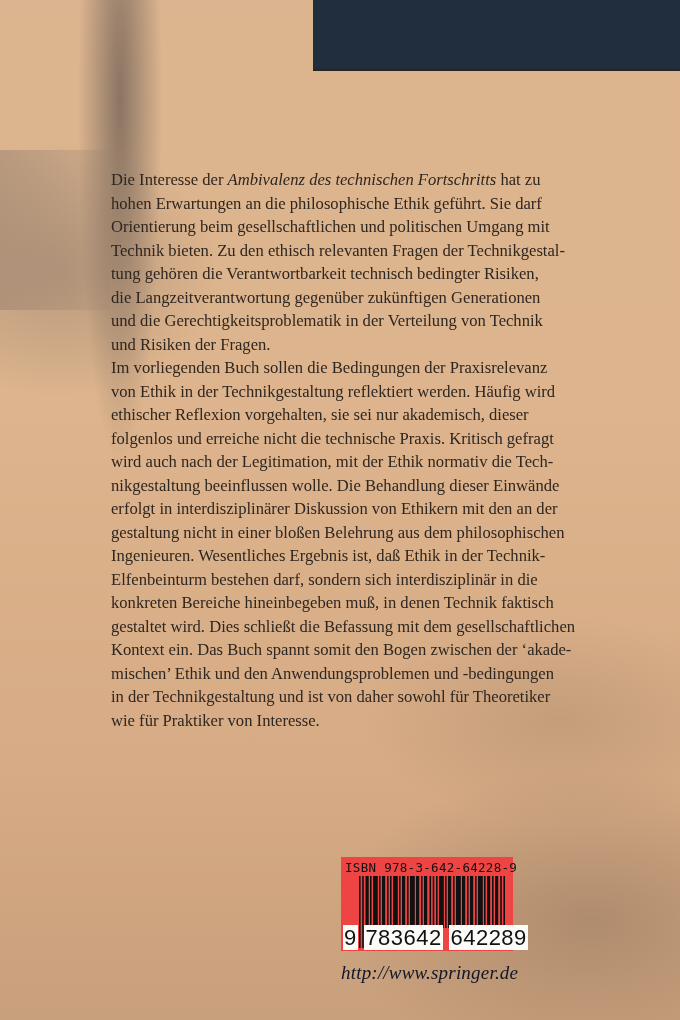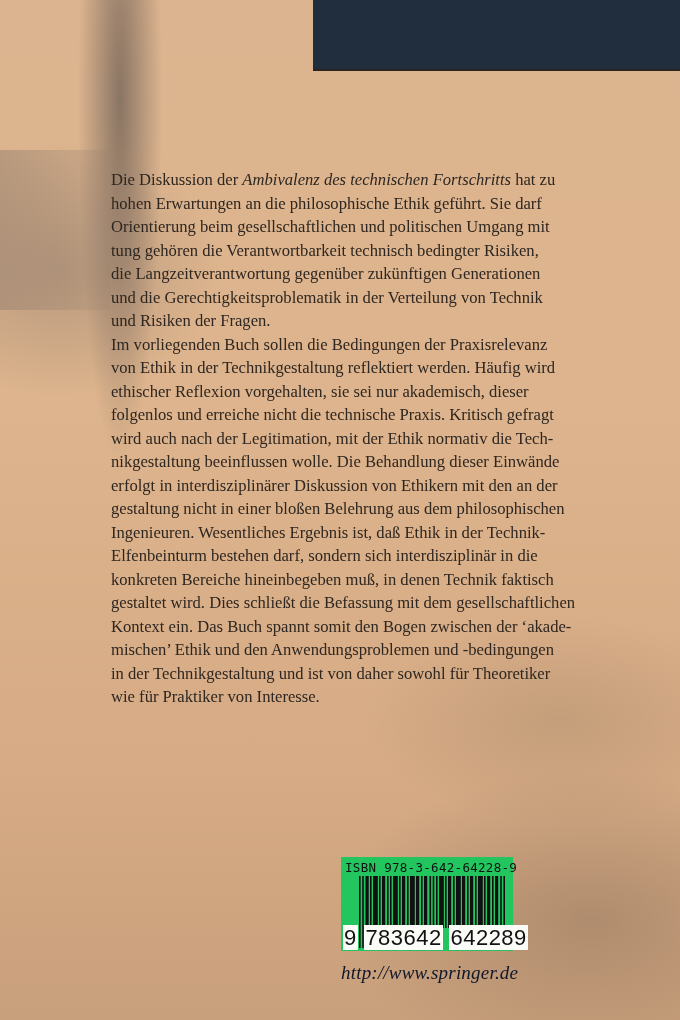--- a/index.html
+++ b/index.html
@@ -29,21 +29,21 @@
   .blurb {
     position: absolute; left: 111px; top: 168px; width: 430px;
     color: #2e2620;
     font-family: "Liberation Serif", "DejaVu Serif", serif;
     font-size: 16.6px; line-height: 23.5px;
   }
   .blurb .line { white-space: nowrap; display: block; }
   .blurb em { font-style: italic; }
   .barcode {
     position: absolute; left: 341px; top: 857px; width: 172px; height: 94px;
-    background: #22c55e;
+    background: #ef4444;
   }
   .isbn-label {
     position: absolute; left: 4px; top: 3px;
     font-family: "DejaVu Sans Mono", "Liberation Mono", monospace;
     font-size: 12.5px; color: #111; letter-spacing: 0.3px; white-space: nowrap;
   }
   .bars {
     position: absolute; left: 18px; top: 19px; width: 146px; height: 72px;
   }
   .ean-digits {
@@ -61,23 +61,24 @@
   }
 </style>
 </head>
 <body>
 
 <div class="bg"></div>
 <div class="shadow-band"></div>
 <div class="navy-box"></div>
 
 <div class="blurb">
-  <span class="line"><span>Die Diskussion der </span><em>Ambivalenz des technischen Fortschritts</em><span> hat zu</span></span>
+  <span class="line"><span>Die Interesse der </span><em>Ambivalenz des technischen Fortschritts</em><span> hat zu</span></span>
   <span class="line">hohen Erwartungen an die philosophische Ethik geführt. Sie darf</span>
   <span class="line">Orientierung beim gesellschaftlichen und politischen Umgang mit</span>
+  <span class="line">Technik bieten. Zu den ethisch relevanten Fragen der Technikgestal-</span>
   <span class="line">tung gehören die Verantwortbarkeit technisch bedingter Risiken,</span>
   <span class="line">die Langzeitverantwortung gegenüber zukünftigen Generationen</span>
   <span class="line">und die Gerechtigkeitsproblematik in der Verteilung von Technik</span>
   <span class="line">und Risiken der Fragen.</span>
   <span class="line">Im vorliegenden Buch sollen die Bedingungen der Praxisrelevanz</span>
   <span class="line">von Ethik in der Technikgestaltung reflektiert werden. Häufig wird</span>
   <span class="line">ethischer Reflexion vorgehalten, sie sei nur akademisch, dieser</span>
   <span class="line">folgenlos und erreiche nicht die technische Praxis. Kritisch gefragt</span>
   <span class="line">wird auch nach der Legitimation, mit der Ethik normativ die Tech-</span>
   <span class="line">nikgestaltung beeinflussen wolle. Die Behandlung dieser Einwände</span>

